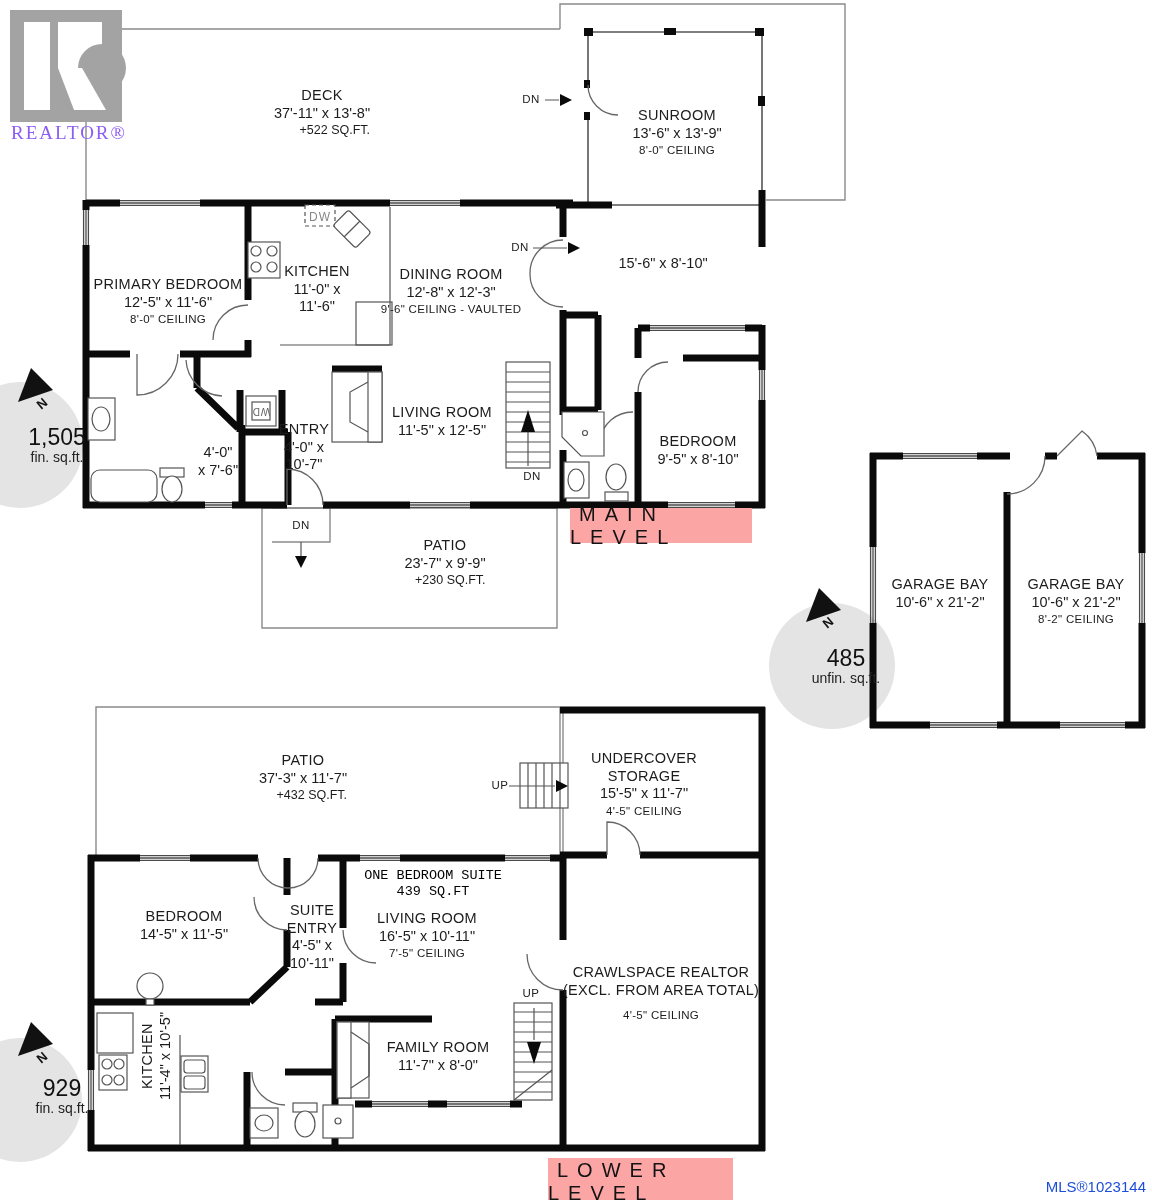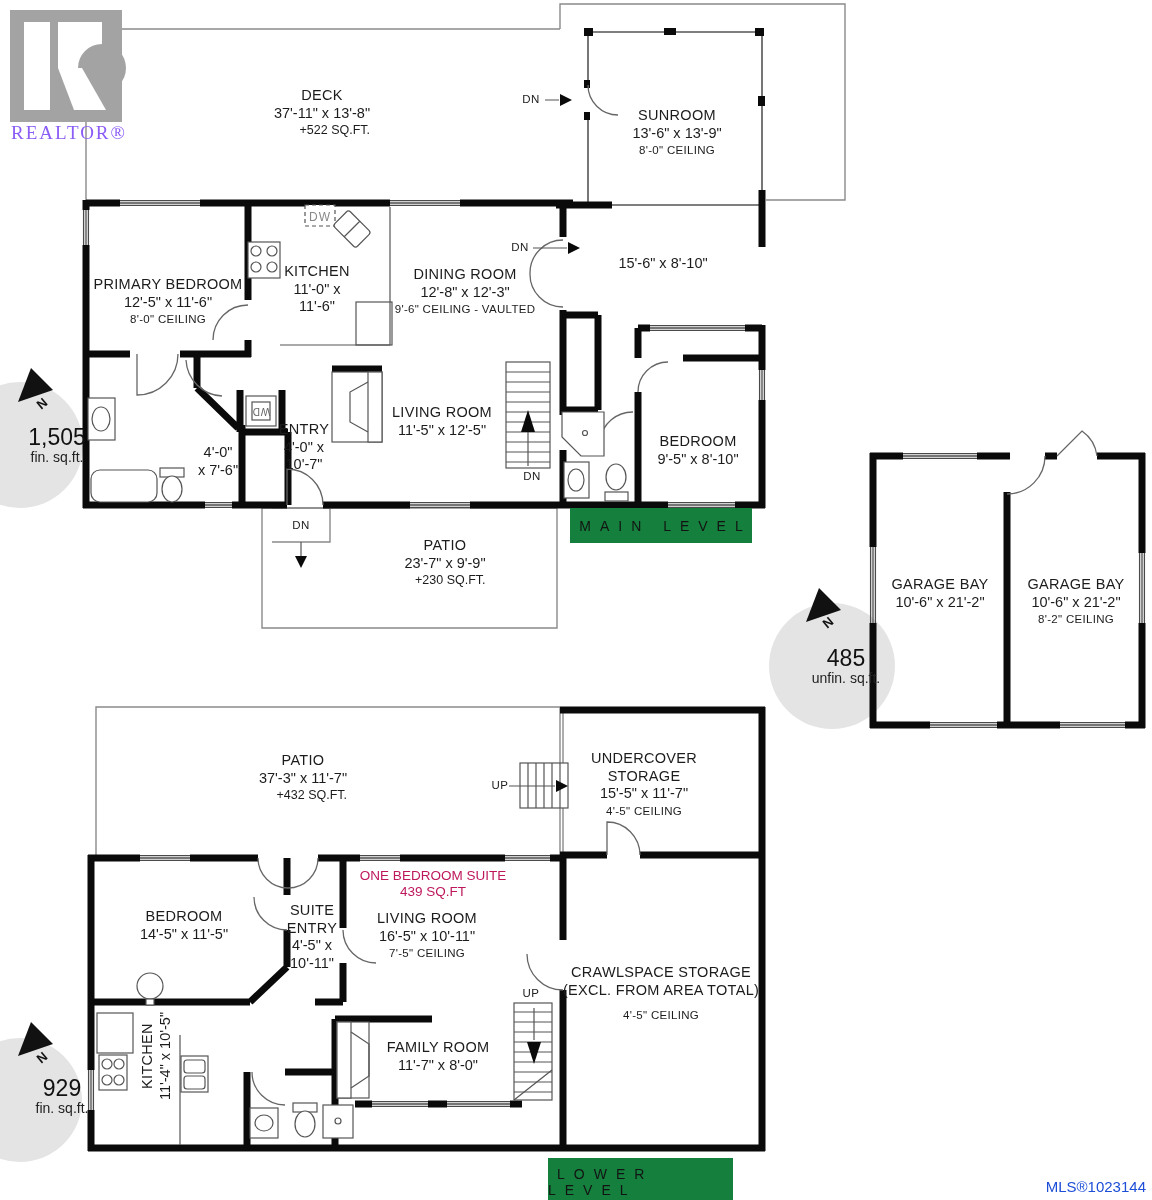--- a/index.html
+++ b/index.html
@@ -6,29 +6,29 @@
   #canvas{position:relative;width:1152px;height:1200px;background:#fff;overflow:hidden;
           font-family:"Liberation Sans",sans-serif;}
   svg{position:absolute;left:0;top:0;}
   .lbl{position:absolute;transform:translateX(-50%);text-align:center;white-space:nowrap;
        color:#1c1c1c;z-index:5;}
   .nm{font-size:14.5px;line-height:17.5px;letter-spacing:.3px;}
   .dm{font-size:14.5px;line-height:17.5px;}
   .cl{font-size:11.5px;line-height:16px;letter-spacing:.3px;}
   .ar{font-size:12.5px;line-height:16.5px;text-align:right;}
   .dn{font-size:11.5px;letter-spacing:.5px;color:#222;}
-  .gray{color:#be185d;}
+  .gray{color:#000000;font-family:Liberation Mono, monospace;}
   .rot90{transform:translate(-50%,-50%) rotate(-90deg);}
   .rot180{transform:translate(-50%,-50%) rotate(180deg);font-size:10px;color:#666;letter-spacing:1px;}
   .tiny{font-size:12px;color:#888;letter-spacing:1px;}
   .badge-num{font-size:23px;line-height:24px;color:#111;}
   .badge-unit{font-size:14px;line-height:16px;color:#222;}
   .north{font-size:13px;font-weight:bold;color:#111;}
-  .levelbox{position:absolute;background:#15803d;color:#131313;display:flex;align-items:center;
-            justify-content:center;font-size:14px;letter-spacing:9px;text-indent:9px;z-index:6;}
+  .levelbox{position:absolute;background:#fca5a5;color:#131313;display:flex;align-items:center;
+            justify-content:center;font-size:20px;letter-spacing:9px;text-indent:9px;z-index:6;}
   #logo{position:absolute;left:10px;top:10px;width:112px;height:112px;background:#a3a3a3;z-index:4;}
   #logo .bar{position:absolute;left:14px;top:12px;width:26px;height:88px;background:#fff;}
   #logo .bowl{position:absolute;left:48px;top:12px;width:44px;height:46px;background:#fff;}
   #logo .notch{position:absolute;left:68px;top:34px;width:48px;height:48px;border-radius:50%;background:#a3a3a3;}
   #logo .leg{position:absolute;left:0;top:0;width:112px;height:112px;}
   #logo-caption{position:absolute;left:6px;top:122px;width:126px;text-align:center;
                 font-size:19px;letter-spacing:2px;color:#8b5cf6;z-index:4;font-family:Liberation Serif, serif;}
   #mls{position:absolute;right:6px;top:1178px;font-size:15px;color:#1d4ed8;z-index:6;}
 </style>
 </head>
@@ -255,21 +255,21 @@
     <div class="cl">8'-0" CEILING</div>
   </div>
 
   <div class="lbl" style="left:317px;top:263px">
     <div class="nm">KITCHEN</div>
     <div class="dm">11'-0" x</div>
     <div class="dm">11'-6"</div>
   </div>
   <div class="lbl tiny" style="left:320px;top:210px">DW</div>
 
-  <div class="lbl" style="left:465px;top:266px">
+  <div class="lbl" style="left:451px;top:266px">
     <div class="nm">DINING ROOM</div>
     <div class="dm">12'-8" x 12'-3"</div>
     <div class="cl">9'-6" CEILING - VAULTED</div>
   </div>
   <div class="lbl dn" style="left:520px;top:241px">DN</div>
 
   <div class="lbl" style="left:218px;top:444px">
     <div class="dm">4'-0"</div>
     <div class="dm">x 7'-6"</div>
   </div>
@@ -353,21 +353,21 @@
     <div style="font-size:13.5px;line-height:16px">439 SQ.FT</div>
   </div>
 
   <div class="lbl" style="left:427px;top:910px">
     <div class="nm">LIVING ROOM</div>
     <div class="dm">16'-5" x 10'-11"</div>
     <div class="cl">7'-5" CEILING</div>
   </div>
 
   <div class="lbl" style="left:661px;top:964px">
-    <div class="nm">CRAWLSPACE STORAGE</div>
+    <div class="nm">CRAWLSPACE REALTOR</div>
     <div class="nm">(EXCL. FROM AREA TOTAL)</div>
     <div class="cl" style="margin-top:8px">4'-5" CEILING</div>
   </div>
 
   <div class="lbl rot90" style="left:156px;top:1056px">
     <div class="nm">KITCHEN</div>
     <div class="dm">11'-4" x 10'-5"</div>
   </div>
 
   <div class="lbl" style="left:438px;top:1039px">

